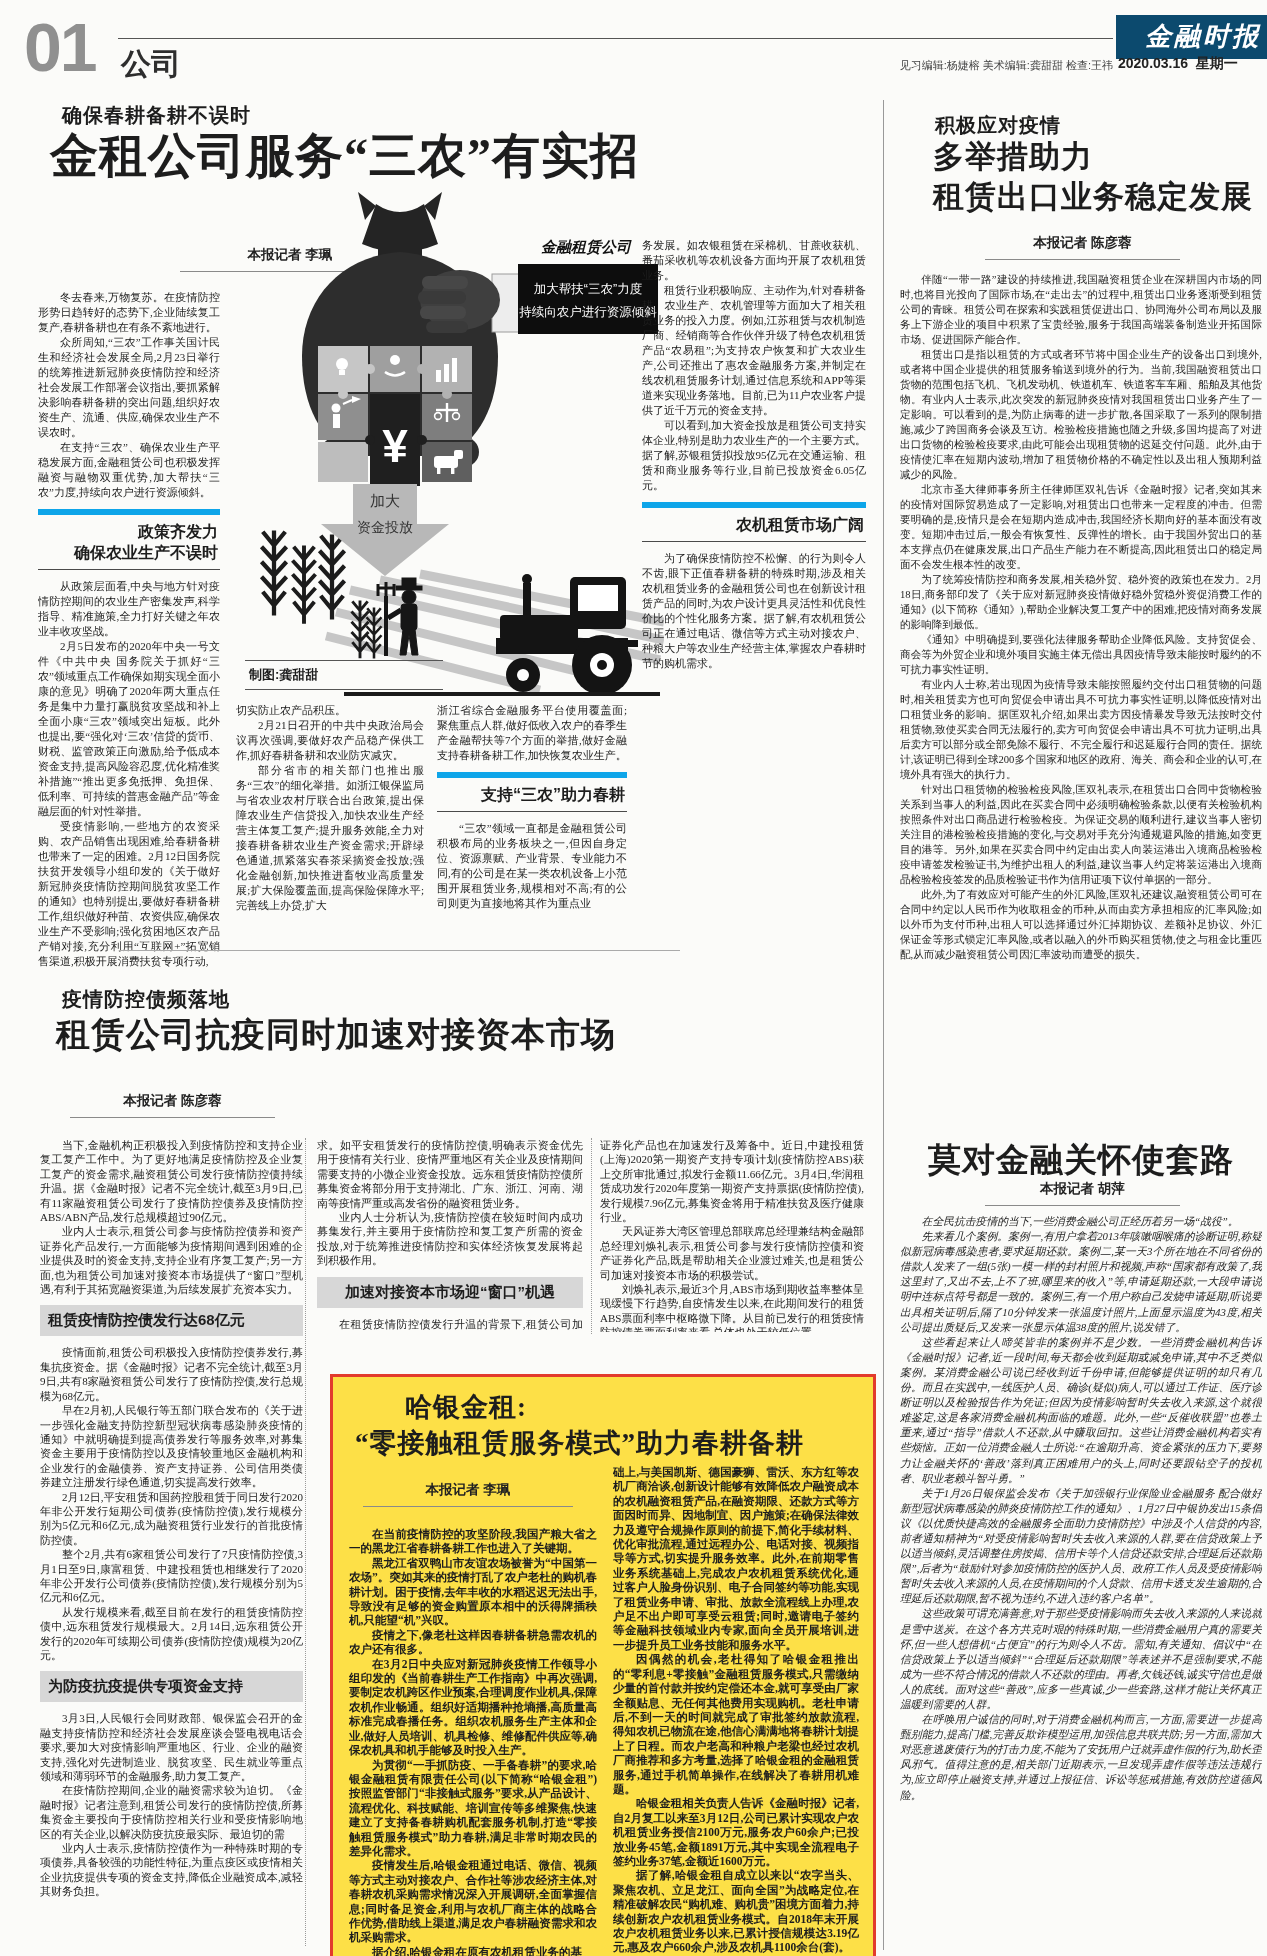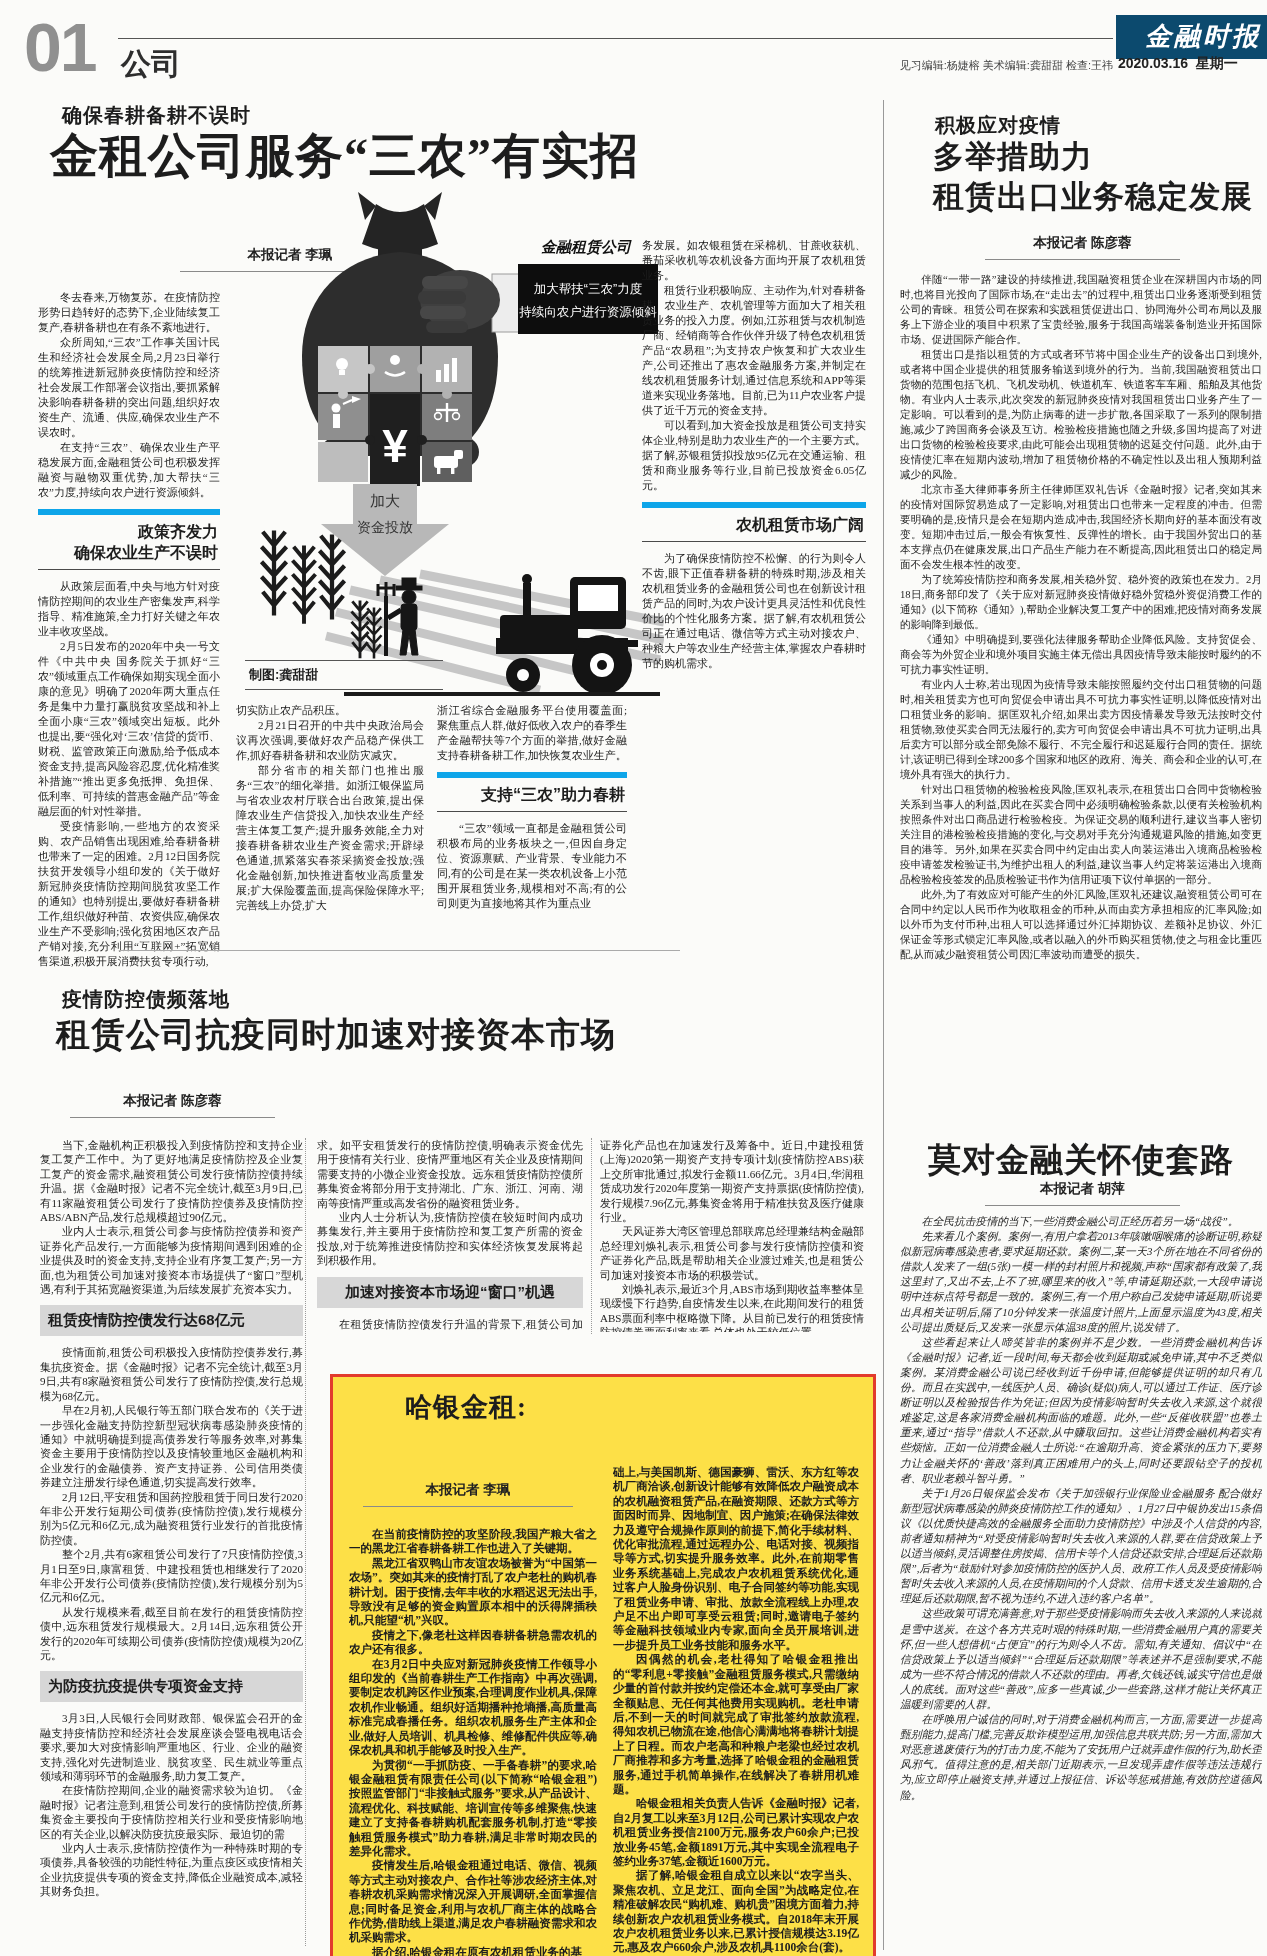--- a/index.html
+++ b/index.html
@@ -273,20 +273,21 @@
 <div class="col bodyB" style="left:600px;top:1138px;width:264px;height:194px;">
   <div>
       <p class="np">证券化产品也在加速发行及筹备中。近日,中建投租赁(上海)2020第一期资产支持专项计划(疫情防控ABS)获上交所审批通过,拟发行金额11.66亿元。3月4日,华润租赁成功发行2020年度第一期资产支持票据(疫情防控债),发行规模7.96亿元,募集资金将用于精准扶贫及医疗健康行业。</p>
       <p>天风证券大湾区管理总部联席总经理兼结构金融部总经理刘焕礼表示,租赁公司参与发行疫情防控债和资产证券化产品,既是帮助相关企业渡过难关,也是租赁公司加速对接资本市场的积极尝试。</p>
       <p>刘焕礼表示,最近3个月,ABS市场到期收益率整体呈现缓慢下行趋势,自疫情发生以来,在此期间发行的租赁ABS票面利率中枢略微下降。从目前已发行的租赁疫情防控债券票面利率来看,总体也处于较低位置。</p>
     </div>
 </div>
 
 <div class="rednote" style="left:330px;top:1337px;width:540px;height:604px;">
   <div class="abs headline" style="left:72px;top:12px;font-size:27px;">哈银金租:</div>
+  <div class="abs headline" style="left:22px;top:48px;font-size:27px;">“零接触租赁服务模式”助力春耕备耕</div>
   <div class="byline" style="left:30px;top:104px;width:210px;">本报记者 李珮</div>
   <div class="col bodyC" style="left:16px;top:150px;width:248px;height:438px;">
     <div>
         <p>在当前疫情防控的攻坚阶段,我国产粮大省之一的黑龙江省春耕备耕工作也进入了关键期。</p>
         <p>黑龙江省双鸭山市友谊农场被誉为“中国第一农场”。突如其来的疫情打乱了农户老杜的购机春耕计划。困于疫情,去年丰收的水稻迟迟无法出手,导致没有足够的资金购置原本相中的沃得牌插秧机,只能望“机”兴叹。</p>
         <p>疫情之下,像老杜这样因春耕备耕急需农机的农户还有很多。</p>
         <p>在3月2日中央应对新冠肺炎疫情工作领导小组印发的《当前春耕生产工作指南》中再次强调,要制定农机跨区作业预案,合理调度作业机具,保障农机作业畅通。组织好适期播种抢墒播,高质量高标准完成春播任务。组织农机服务生产主体和企业,做好人员培训、机具检修、维修配件供应等,确保农机具和机手能够及时投入生产。</p>
         <p>为贯彻“一手抓防疫、一手备春耕”的要求,哈银金融租赁有限责任公司(以下简称“哈银金租”)按照监管部门“非接触式服务”要求,从产品设计、流程优化、科技赋能、培训宣传等多维聚焦,快速建立了支持备春耕购机配套服务机制,打造“零接触租赁服务模式”助力春耕,满足非常时期农民的差异化需求。</p>
         <p>疫情发生后,哈银金租通过电话、微信、视频等方式主动对接农户、合作社等涉农经济主体,对春耕农机采购需求情况深入开展调研,全面掌握信息;同时备足资金,利用与农机厂商主体的战略合作优势,借助线上渠道,满足农户春耕融资需求和农机采购需求。</p>
         <p>据介绍,哈银金租在原有农机租赁业务的基</p>

